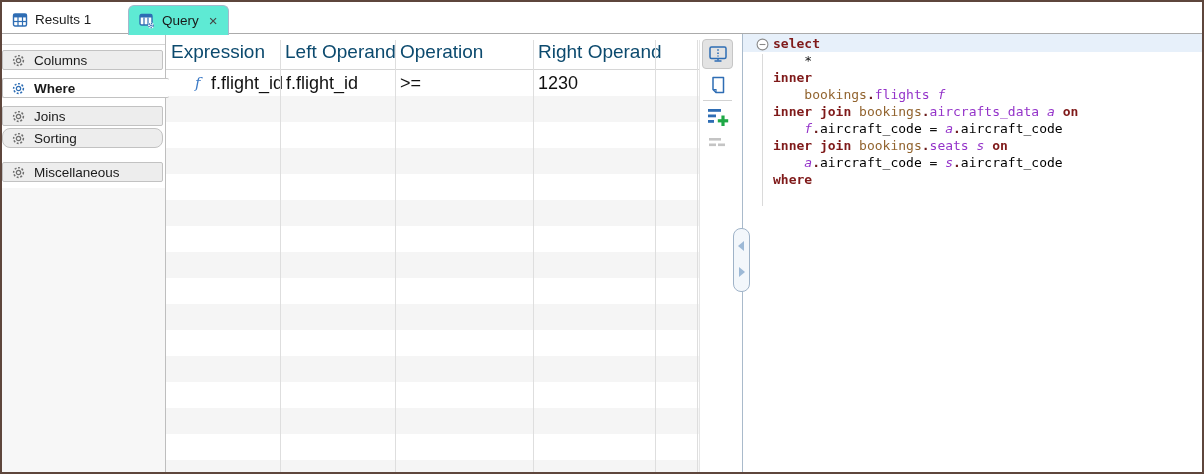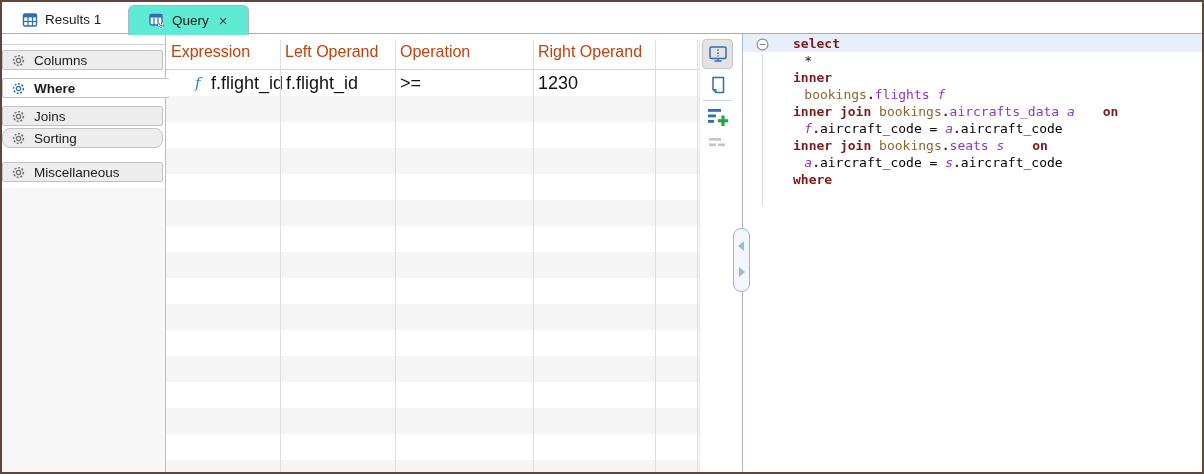--- a/index.html
+++ b/index.html
@@ -4,38 +4,38 @@
 <style>
   html,body{margin:0;padding:0;background:#fff;}
   #window{
     position:relative;width:1204px;height:474px;box-sizing:border-box;
     border:2px solid #5E463C;background:#fff;overflow:hidden;
     font-family:"Liberation Sans",sans-serif;color:#1a1a1a;
   }
   
   #tab-line{position:absolute;left:0;top:31px;width:1200px;height:1px;background:#ABABAB;z-index:1;}
   .tab{position:absolute;top:3px;height:29px;display:flex;align-items:center;gap:7px;
-       padding:0 20px;font-size:13.5px;white-space:nowrap;z-index:2;}
+       padding:0 10px;font-size:13.5px;white-space:nowrap;z-index:2;}
   .tab .tab-icon{display:flex;width:16px;height:16px;}
   .tab.active{background:#5eead4;border:1px solid #A5B8CC;border-bottom:none;
               border-radius:6px 6px 0 0;z-index:3;}
   .tab-close{font-size:15px;color:#444;margin-left:3px;line-height:1;}
   
   #sidebar-topline{position:absolute;left:0;top:42px;width:163px;height:1px;background:#D4D4D4;}
   #sidebar-panel{position:absolute;left:0;top:186px;width:163px;height:284px;background:#F7F7F7;}
   .side-item{position:absolute;left:0;width:161px;height:20px;display:flex;align-items:center;
              gap:8px;padding-left:8px;font-size:13.5px;background:#EDEDED;
              border:1px solid #C2C2C2;border-radius:2px;box-sizing:border-box;z-index:2;}
   .side-item .gear{display:flex;width:15px;height:15px;}
   .side-item.active{background:#fff;font-weight:bold;width:167px;border-right:none;z-index:3;}
   
   #v-divider{position:absolute;left:163px;top:32px;width:1px;height:438px;background:#BEBEBE;z-index:1;}
   
   #grid-header .hcell{position:absolute;top:32px;height:35px;line-height:35px;
-                      font-size:16px;color:#c2410c;white-space:nowrap;}
+                      font-size:19px;color:#0c4a6e;white-space:nowrap;}
   #header-line{position:absolute;left:164px;top:67px;width:533px;height:1px;background:#D6D6D6;}
   .gline{position:absolute;top:38px;width:1px;height:432px;background:#DEDEDE;}
   .grow{position:absolute;left:164px;width:533px;height:26px;}
   .grow.alt{background:#F5F5F5;}
   .gcell{position:absolute;top:0;height:26px;line-height:26px;font-size:18px;color:#111;white-space:nowrap;}
   .fn-icon{font-family:"DejaVu Serif",serif;font-style:italic;font-size:15px;color:#3E7BC6;}
   
   #tb-sel{position:absolute;left:700px;top:37px;width:31px;height:30px;background:#E3E3E3;
           border:1px solid #C6C6C6;border-radius:4px;box-sizing:border-box;}
   .tbtn{position:absolute;left:704px;width:24px;height:24px;display:flex;align-items:center;justify-content:center;}
@@ -47,21 +47,21 @@
   .tri-left{position:absolute;left:4px;top:12px;width:0;height:0;
             border:5px solid transparent;border-left:0;border-right:6px solid #9DB9D6;}
   .tri-right{position:absolute;left:5px;top:38px;width:0;height:0;
              border:5px solid transparent;border-right:0;border-left:6px solid #9DB9D6;}
   #line-highlight{position:absolute;left:741px;top:32px;width:459px;height:18px;background:#E7F0FA;}
   #fold-icon{position:absolute;left:754px;top:36px;width:13px;height:13px;display:flex;z-index:2;}
   #fold-line{position:absolute;left:760px;top:52px;width:1px;height:152px;background:#DADADA;}
   #sql-code{position:absolute;left:771px;top:33px;font-family:"DejaVu Sans Mono","Liberation Mono",monospace;
             font-size:13px;z-index:2;}
   .sql-line{height:17px;line-height:17px;white-space:pre;}
-  .kw{color:#7F1A1A;font-weight:bold;margin-left:20px;}
+  .kw{color:#7F1A1A;font-weight:bold;}
   .sch{color:#92642F;}
   .tbl{color:#9433C9;}
   .als{color:#9433C9;font-style:italic;}
   .col{color:#000000;}
   .num{color:#2323DC;}
   .dot{color:#6B1A1A;font-weight:bold;}
   .pln{color:#111;}
 </style>
 </head>
 <body>

